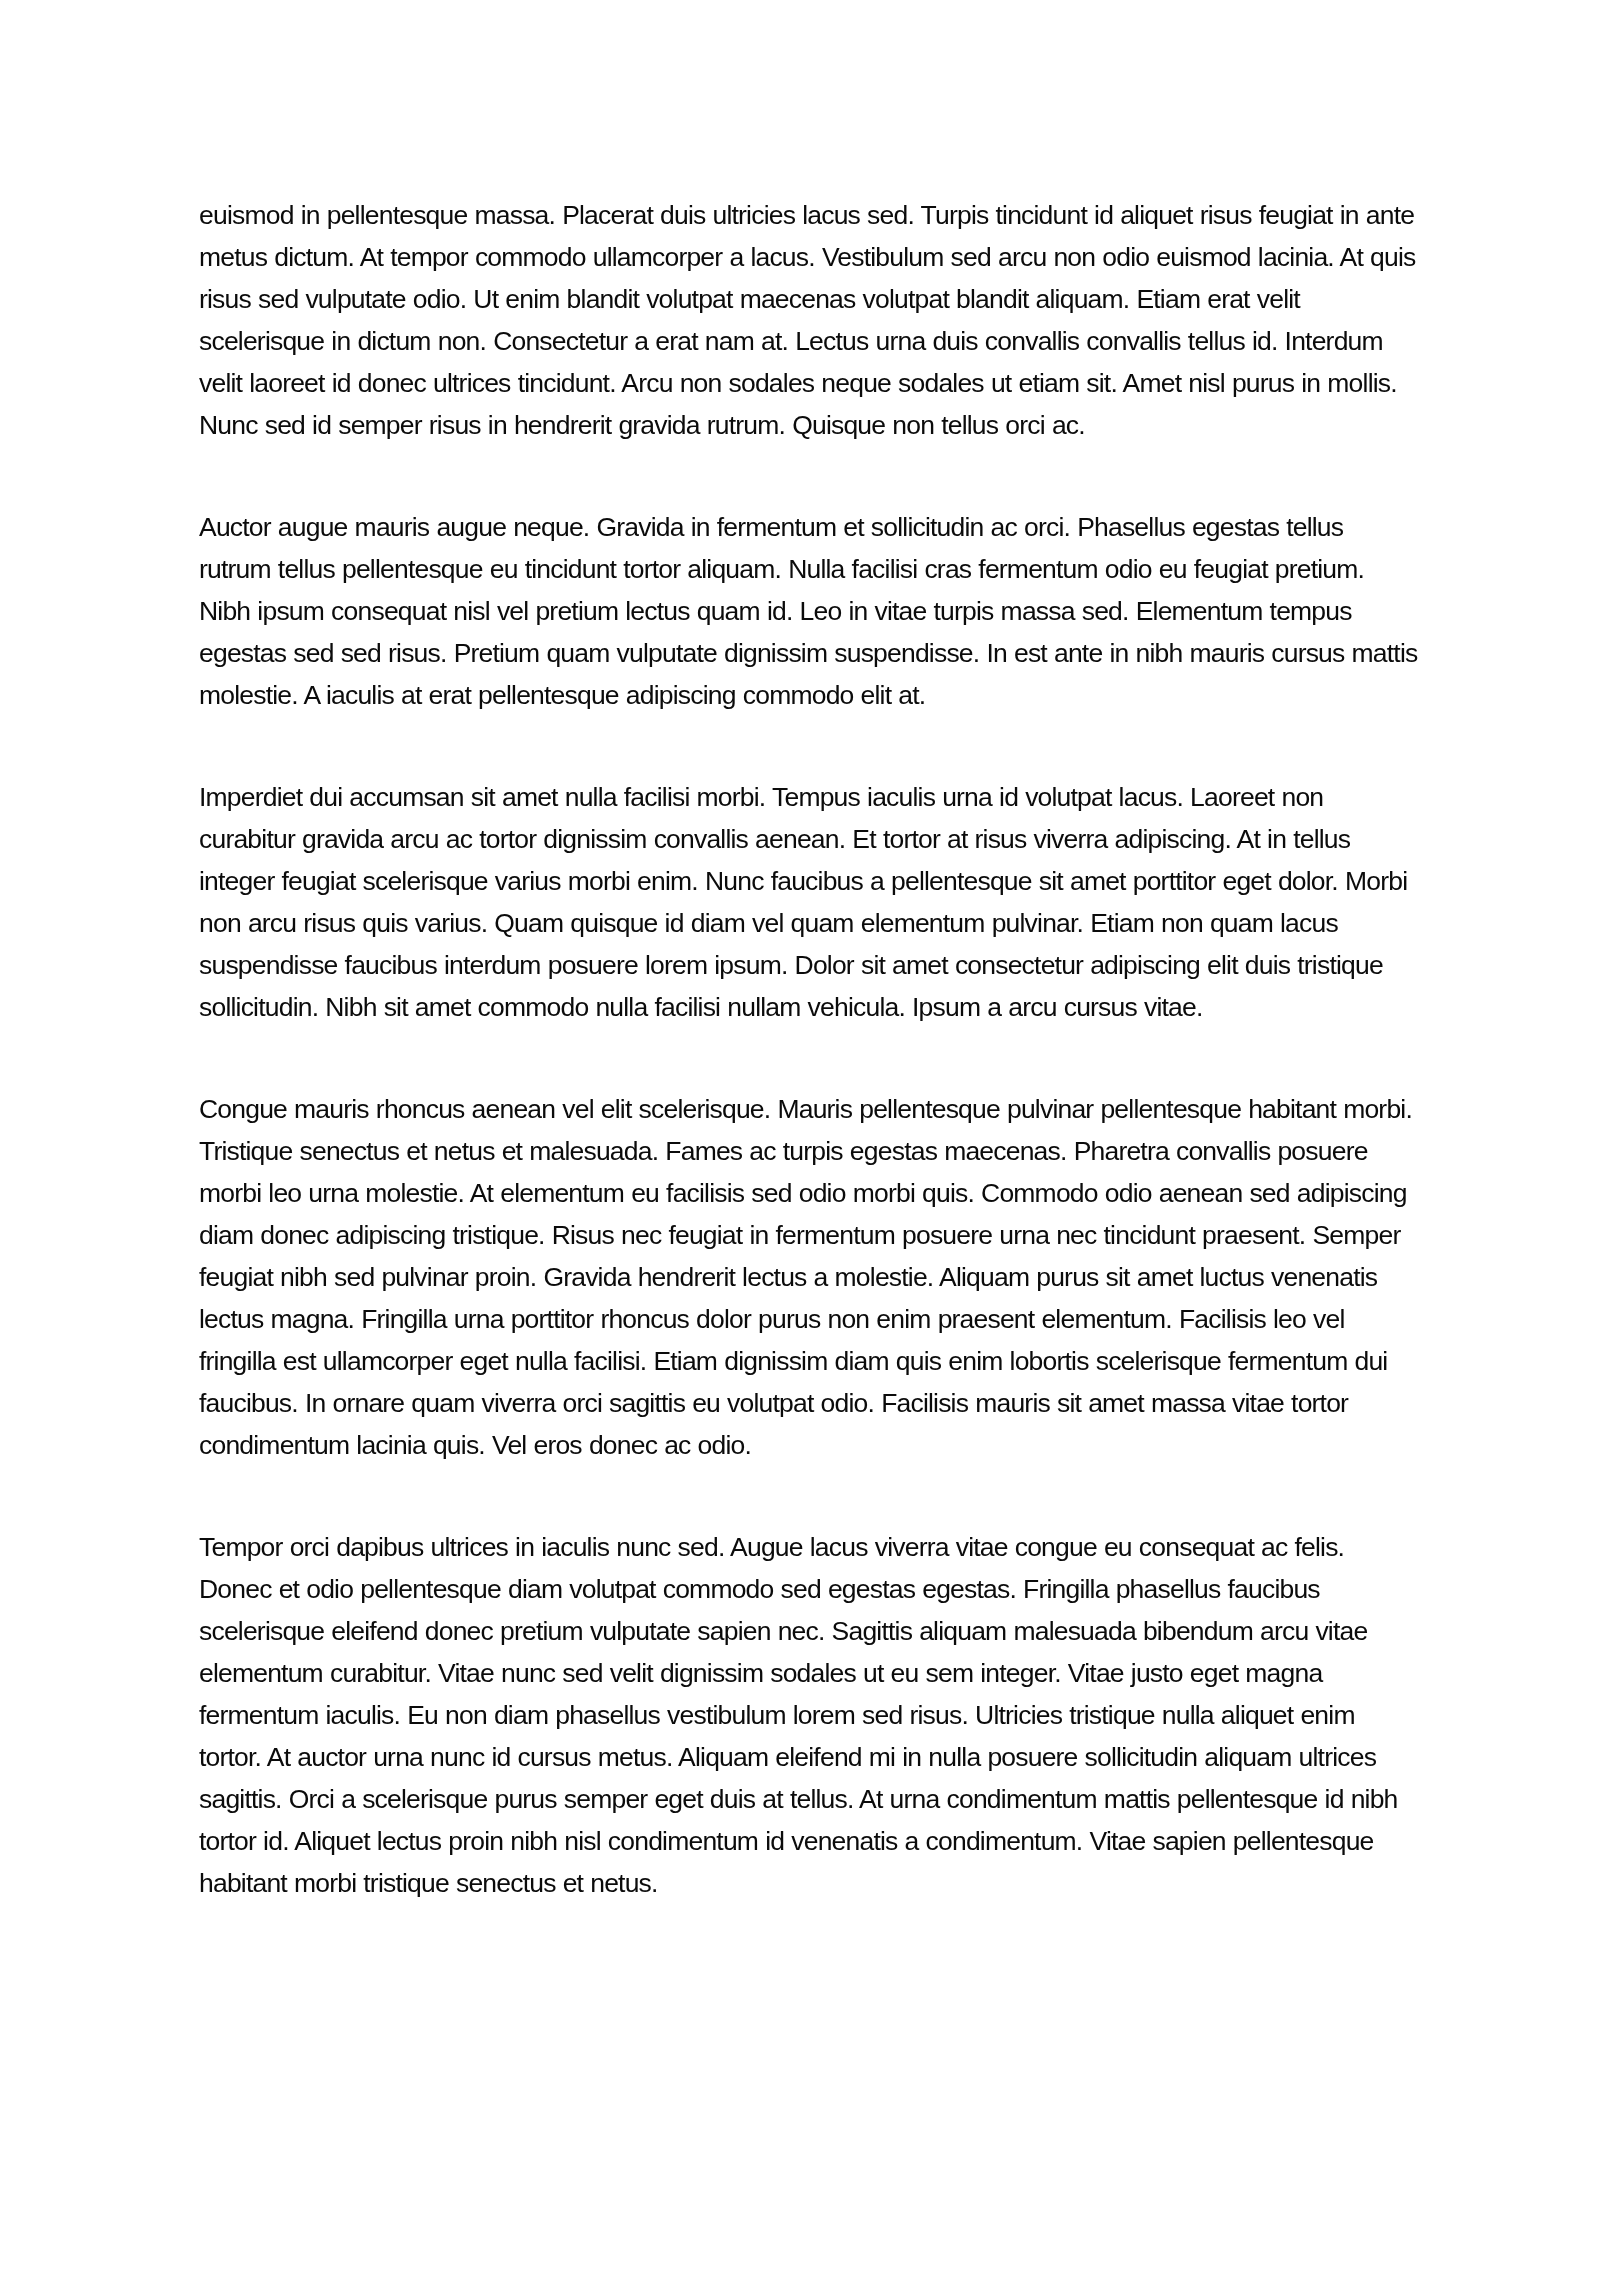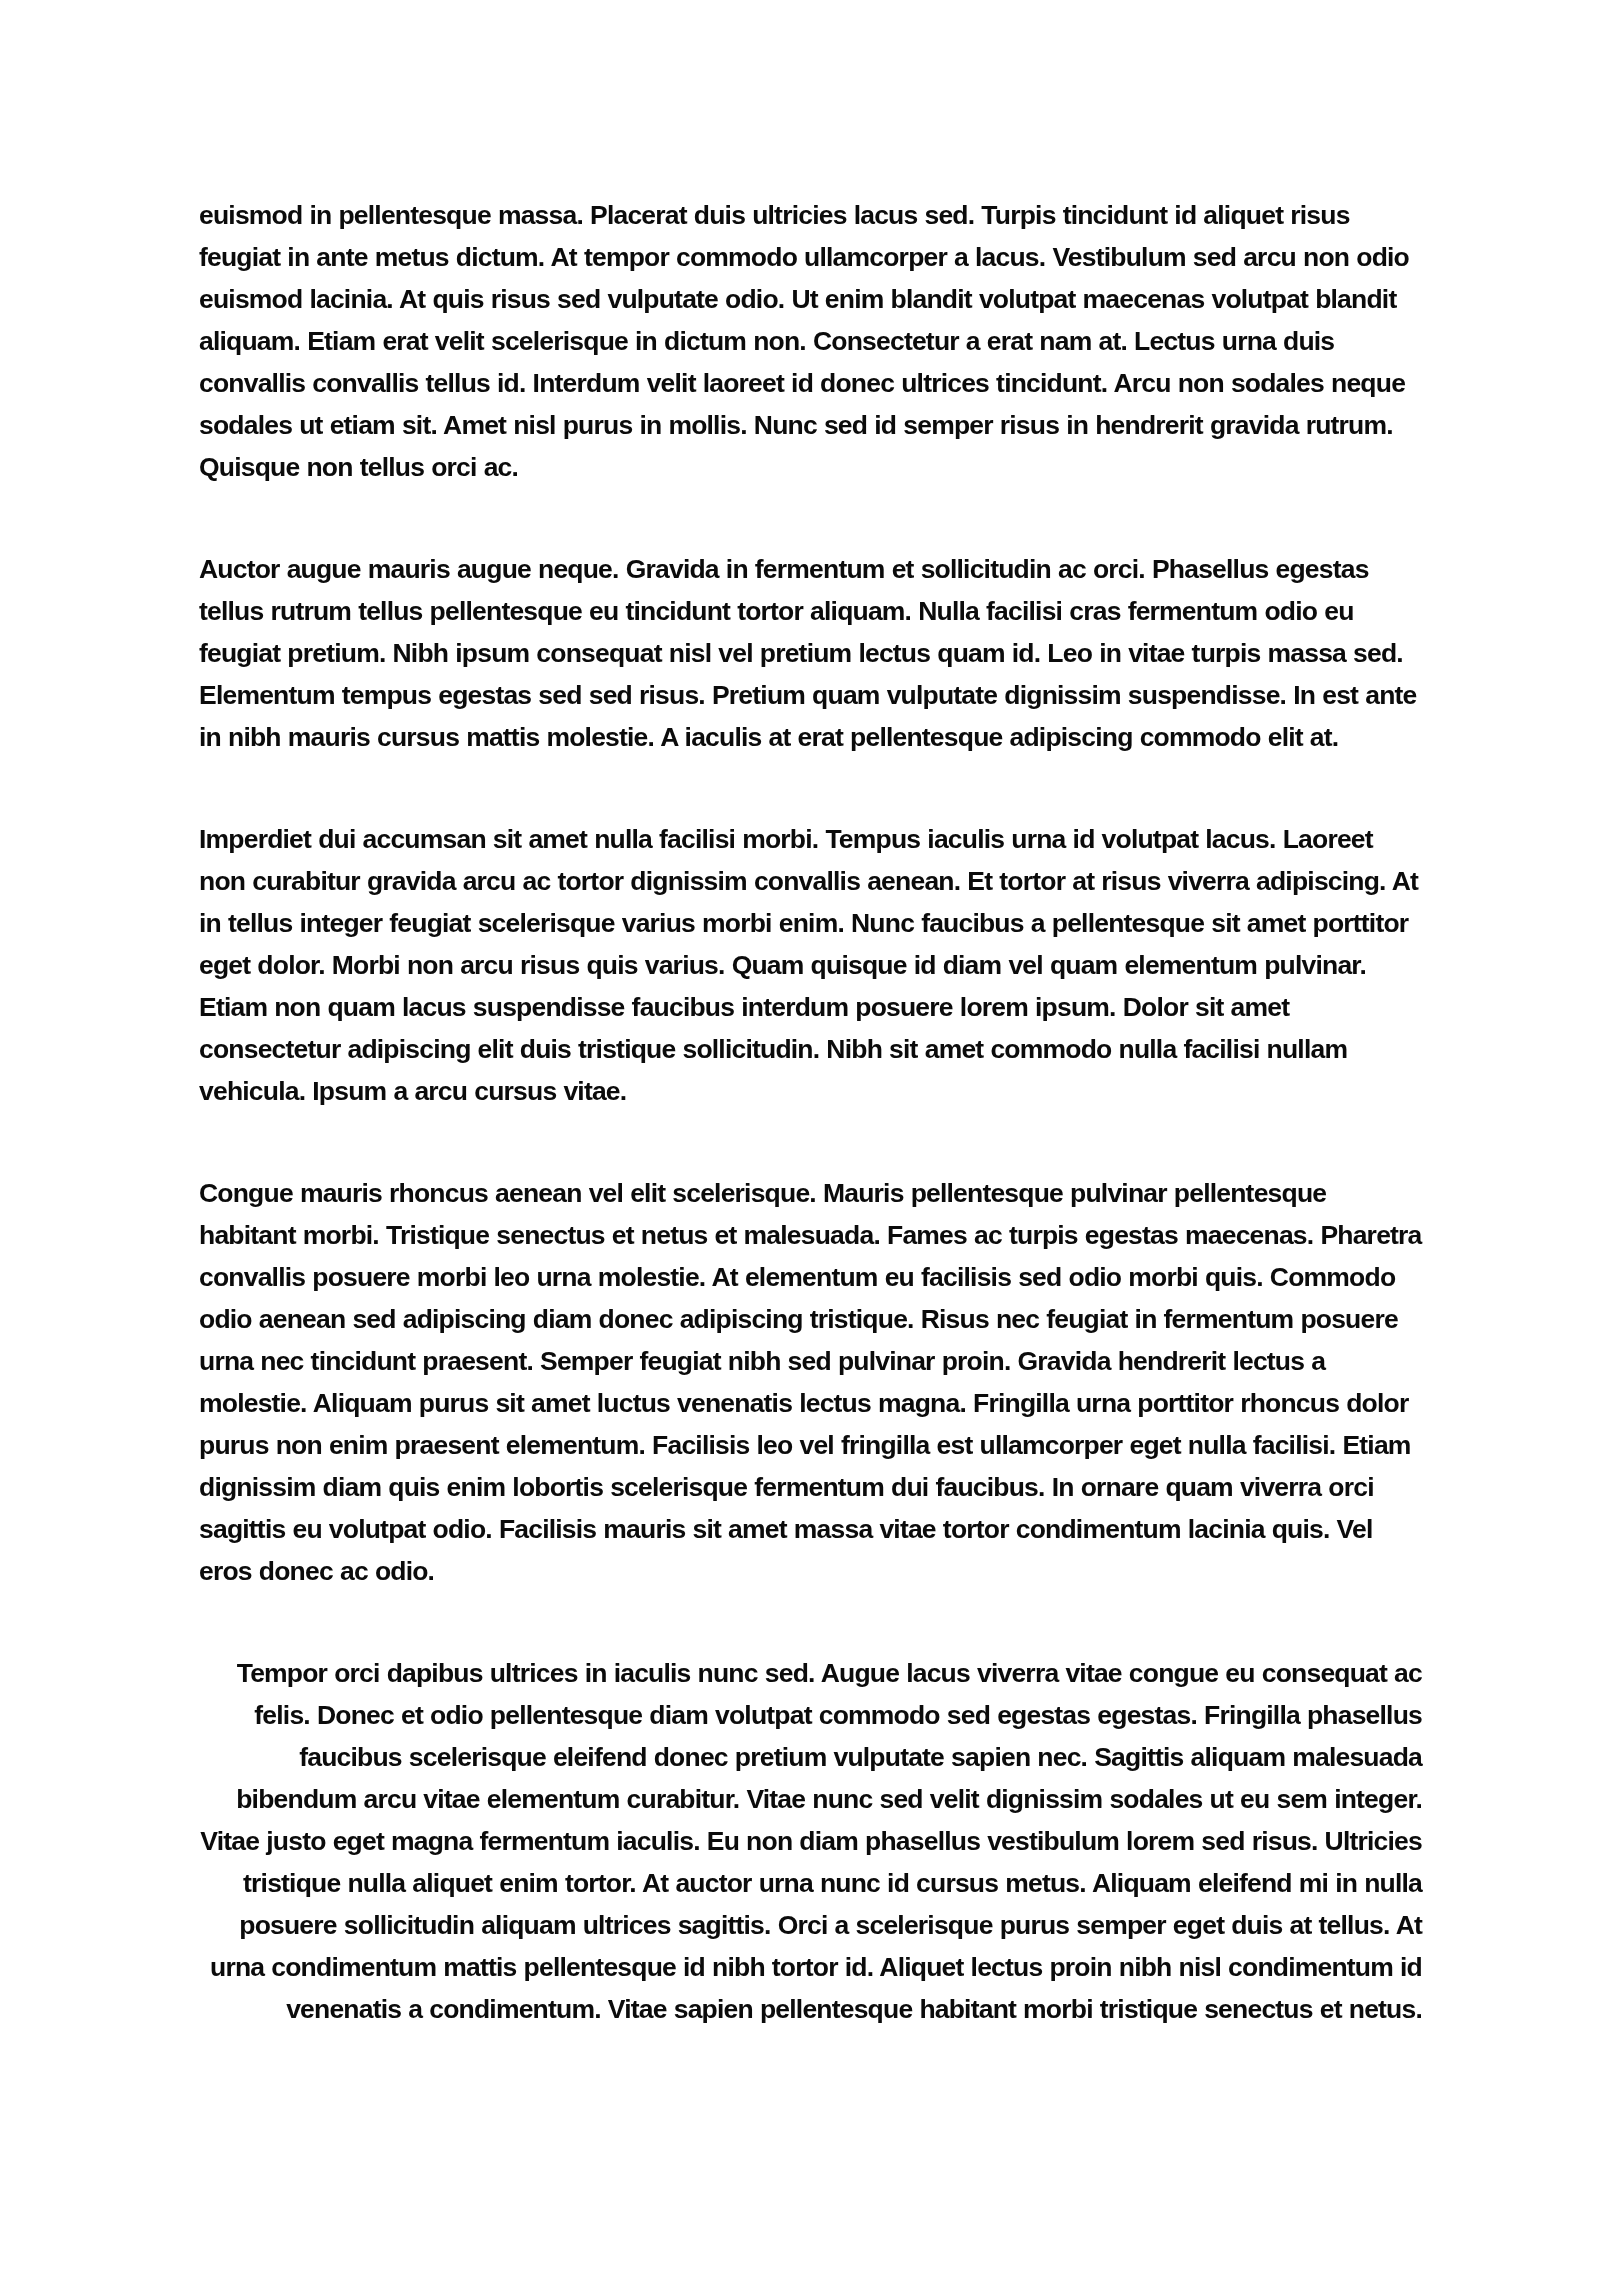--- a/index.html
+++ b/index.html
@@ -23,25 +23,23 @@
   }
   .text-block p {
     margin: 0 0 60px 0;
     padding: 0;
     font-size: 26.5px;
     line-height: 42px;
     letter-spacing: -0.8px;
     color: #0b0b0b;
     text-align: left;
     word-spacing: 0.5px;
-    font-weight: bold;
   }
   .text-block p:last-child {
     margin-bottom: 4px;
-    text-align: right;
   }
 </style>
 </head>
 <body>
 
 <div class="page">
   <div class="text-block">
     <p>euismod in pellentesque massa. Placerat duis ultricies lacus sed. Turpis tincidunt id aliquet risus feugiat in ante metus dictum. At tempor commodo ullamcorper a lacus. Vestibulum sed arcu non odio euismod lacinia. At quis risus sed vulputate odio. Ut enim blandit volutpat maecenas volutpat blandit aliquam. Etiam erat velit scelerisque in dictum non. Consectetur a erat nam at. Lectus urna duis convallis convallis tellus id. Interdum velit laoreet id donec ultrices tincidunt. Arcu non sodales neque sodales ut etiam sit. Amet nisl purus in mollis. Nunc sed id semper risus in hendrerit gravida rutrum. Quisque non tellus orci ac.</p>
     <p>Auctor augue mauris augue neque. Gravida in fermentum et sollicitudin ac orci. Phasellus egestas tellus rutrum tellus pellentesque eu tincidunt tortor aliquam. Nulla facilisi cras fermentum odio eu feugiat pretium. Nibh ipsum consequat nisl vel pretium lectus quam id. Leo in vitae turpis massa sed. Elementum tempus egestas sed sed risus. Pretium quam vulputate dignissim suspendisse. In est ante in nibh mauris cursus mattis molestie. A iaculis at erat pellentesque adipiscing commodo elit at.</p>
     <p>Imperdiet dui accumsan sit amet nulla facilisi morbi. Tempus iaculis urna id volutpat lacus. Laoreet non curabitur gravida arcu ac tortor dignissim convallis aenean. Et tortor at risus viverra adipiscing. At in tellus integer feugiat scelerisque varius morbi enim. Nunc faucibus a pellentesque sit amet porttitor eget dolor. Morbi non arcu risus quis varius. Quam quisque id diam vel quam elementum pulvinar. Etiam non quam lacus suspendisse faucibus interdum posuere lorem ipsum. Dolor sit amet consectetur adipiscing elit duis tristique sollicitudin. Nibh sit amet commodo nulla facilisi nullam vehicula. Ipsum a arcu cursus vitae.</p>

